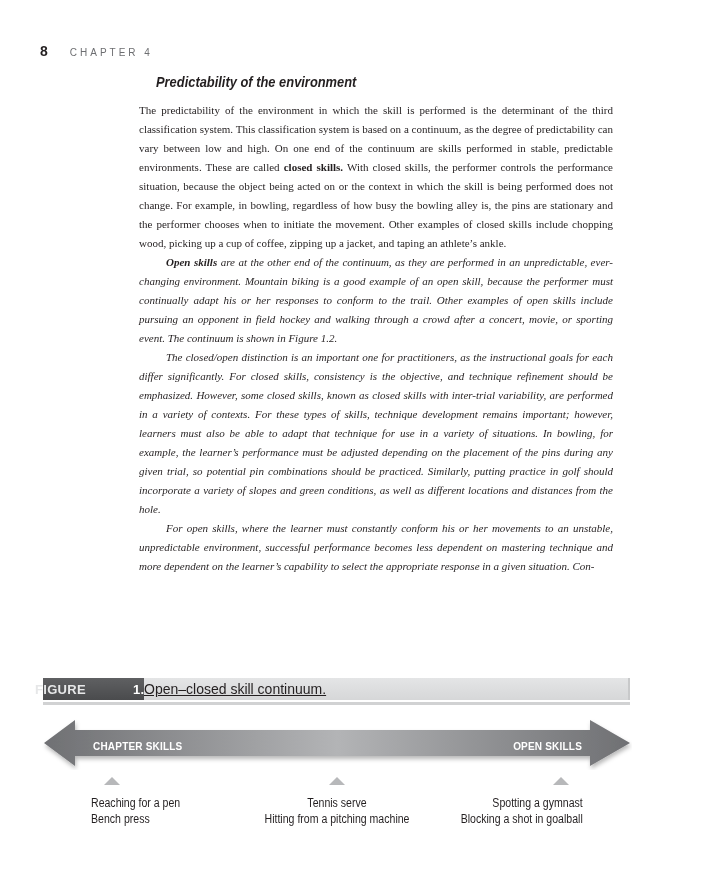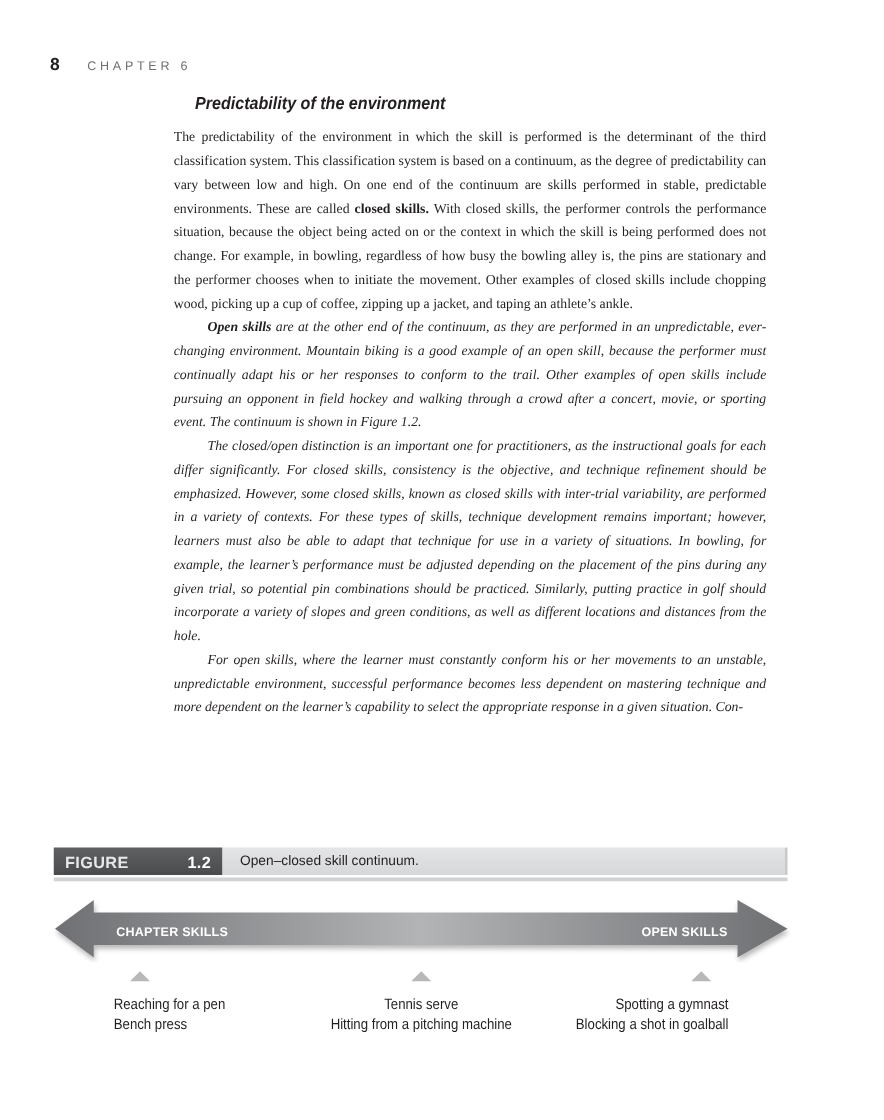--- a/index.html
+++ b/index.html
@@ -10,23 +10,23 @@
   .chapter-label { font-family: "Liberation Sans", sans-serif; font-size: 10px; letter-spacing: 3px; color: #6d6e71; margin-left: 22px; }
 
   .section-heading { position: absolute; top: 74px; left: 156px; font-family: "Liberation Sans", sans-serif; font-style: italic; font-weight: bold; font-size: 14px; color: #231f20; transform: scaleX(0.92); transform-origin: left; margin: 0; }
 
   .body-text { position: absolute; top: 101px; left: 139px; width: 474px; font-family: "Liberation Serif", serif; font-size: 11px; line-height: 19px; text-align: justify; margin: 0; }
   .body-text p { margin: 0; }
   .body-text p.indent { text-indent: 27px; font-style: italic; }
   .body-text strong { font-weight: bold; }
 
   .figure-caption { position: absolute; top: 678px; left: 43px; width: 587px; height: 22px; display: flex; }
-  .figure-label { background: linear-gradient(#5f6062, #4a4b4d); width: 135px; height: 22px; display: flex; align-items: center; justify-content: center; font-family: "Liberation Sans", sans-serif; font-weight: bold; font-size: 13px; color: #e6e7e8; letter-spacing: 0.3px; gap: 32px; }
+  .figure-label { background: linear-gradient(#5f6062, #4a4b4d); width: 101px; height: 22px; display: flex; align-items: center; justify-content: center; font-family: "Liberation Sans", sans-serif; font-weight: bold; font-size: 13px; color: #e6e7e8; letter-spacing: 0.3px; gap: 32px; }
   .figure-label .fig-num { color: #ffffff; margin-left: 15px; }
-  .figure-title { flex: 1; background: linear-gradient(#e4e5e6, #d6d7d8); height: 22px; display: flex; align-items: center; padding-left: 14px; font-family: "Liberation Sans", sans-serif; font-size: 11px; color: #231f20; border-right: 2px solid #c8c9ca; }
+  .figure-title { flex: 1; background: linear-gradient(#e4e5e6, #d6d7d8); height: 22px; display: flex; align-items: center; font-family: "Liberation Sans", sans-serif; font-size: 14px; color: #231f20; border-right: 2px solid #c8c9ca; text-decoration: underline; }
   .figure-rule { position: absolute; top: 702px; left: 43px; width: 587px; height: 3px; background: #d1d2d3; }
 
   .continuum { position: absolute; top: 718px; left: 42px; width: 590px; height: 52px; }
   .continuum svg { display: block; }
   .closed-label { position: absolute; top: 741px; left: 93px; font-family: "Liberation Sans", sans-serif; font-weight: bold; font-size: 10px; color: #ffffff; letter-spacing: 0.2px; }
   .open-label { position: absolute; top: 741px; right: 125px; font-family: "Liberation Sans", sans-serif; font-weight: bold; font-size: 10px; color: #ffffff; letter-spacing: 0.2px; }
 
   .marker { position: absolute; top: 777px; width: 0; height: 0; border-left: 8px solid transparent; border-right: 8px solid transparent; border-bottom: 8px solid #b7b8ba; }
   .marker.m1 { left: 104px; }
   .marker.m2 { left: 329px; }
@@ -36,21 +36,21 @@
   .example-group div { white-space: nowrap; }
   .example-group.left { left: 91px; text-align: left; transform-origin: left; }
   .example-group.center { left: 337px; text-align: center; transform: translateX(-50%) scaleX(0.88); transform-origin: center; }
   .example-group.right { right: 124px; text-align: right; transform-origin: right; }
 </style>
 </head>
 <body>
 
 <div class="running-head">
   <span class="page-number">8</span>
-  <span class="chapter-label">CHAPTER 6</span>
+  <span class="chapter-label">CHAPTER 4</span>
 </div>
 
 <h2 class="section-heading">Predictability of the environment</h2>
 
 <div class="body-text" id="body-text">
     <p><span>The predictability of the environment in which the skill is performed is the determinant of the third classification system. This classification system is based on a continuum, as the degree of predictability can vary between low and high. On one end of the continuum are skills performed in stable, predictable environments. These are called </span><strong>closed skills.</strong><span> With closed skills, the performer controls the performance situation, because the object being acted on or the context in which the skill is being performed does not change. For example, in bowling, regardless of how busy the bowling alley is, the pins are stationary and the performer chooses when to initiate the movement. Other examples of closed skills include chopping wood, picking up a cup of coffee, zipping up a jacket, and taping an athlete’s ankle.</span></p>
     <p class="indent"><strong>Open skills</strong><span> are at the other end of the continuum, as they are performed in an unpredictable, ever-changing environment. Mountain biking is a good example of an open skill, because the performer must continually adapt his or her responses to conform to the trail. Other examples of open skills include pursuing an opponent in field hockey and walking through a crowd after a concert, movie, or sporting event. The continuum is shown in Figure 1.2.</span></p>
     <p class="indent"><span>The closed/open distinction is an important one for practitioners, as the instructional goals for each differ significantly. For closed skills, consistency is the objective, and technique refinement should be emphasized. However, some closed skills, known as closed skills with inter-trial variability, are performed in a variety of contexts. For these types of skills, technique development remains important; however, learners must also be able to adapt that technique for use in a variety of situations. In bowling, for example, the learner’s performance must be adjusted depending on the placement of the pins during any given trial, so potential pin combinations should be practiced. Similarly, putting practice in golf should incorporate a variety of slopes and green conditions, as well as different locations and distances from the hole.</span></p>
     <p class="indent"><span>For open skills, where the learner must constantly conform his or her movements to an unstable, unpredictable environment, successful performance becomes less dependent on mastering technique and more dependent on the learner’s capability to select the appropriate response in a given situation. Con-</span></p>
   </div>

